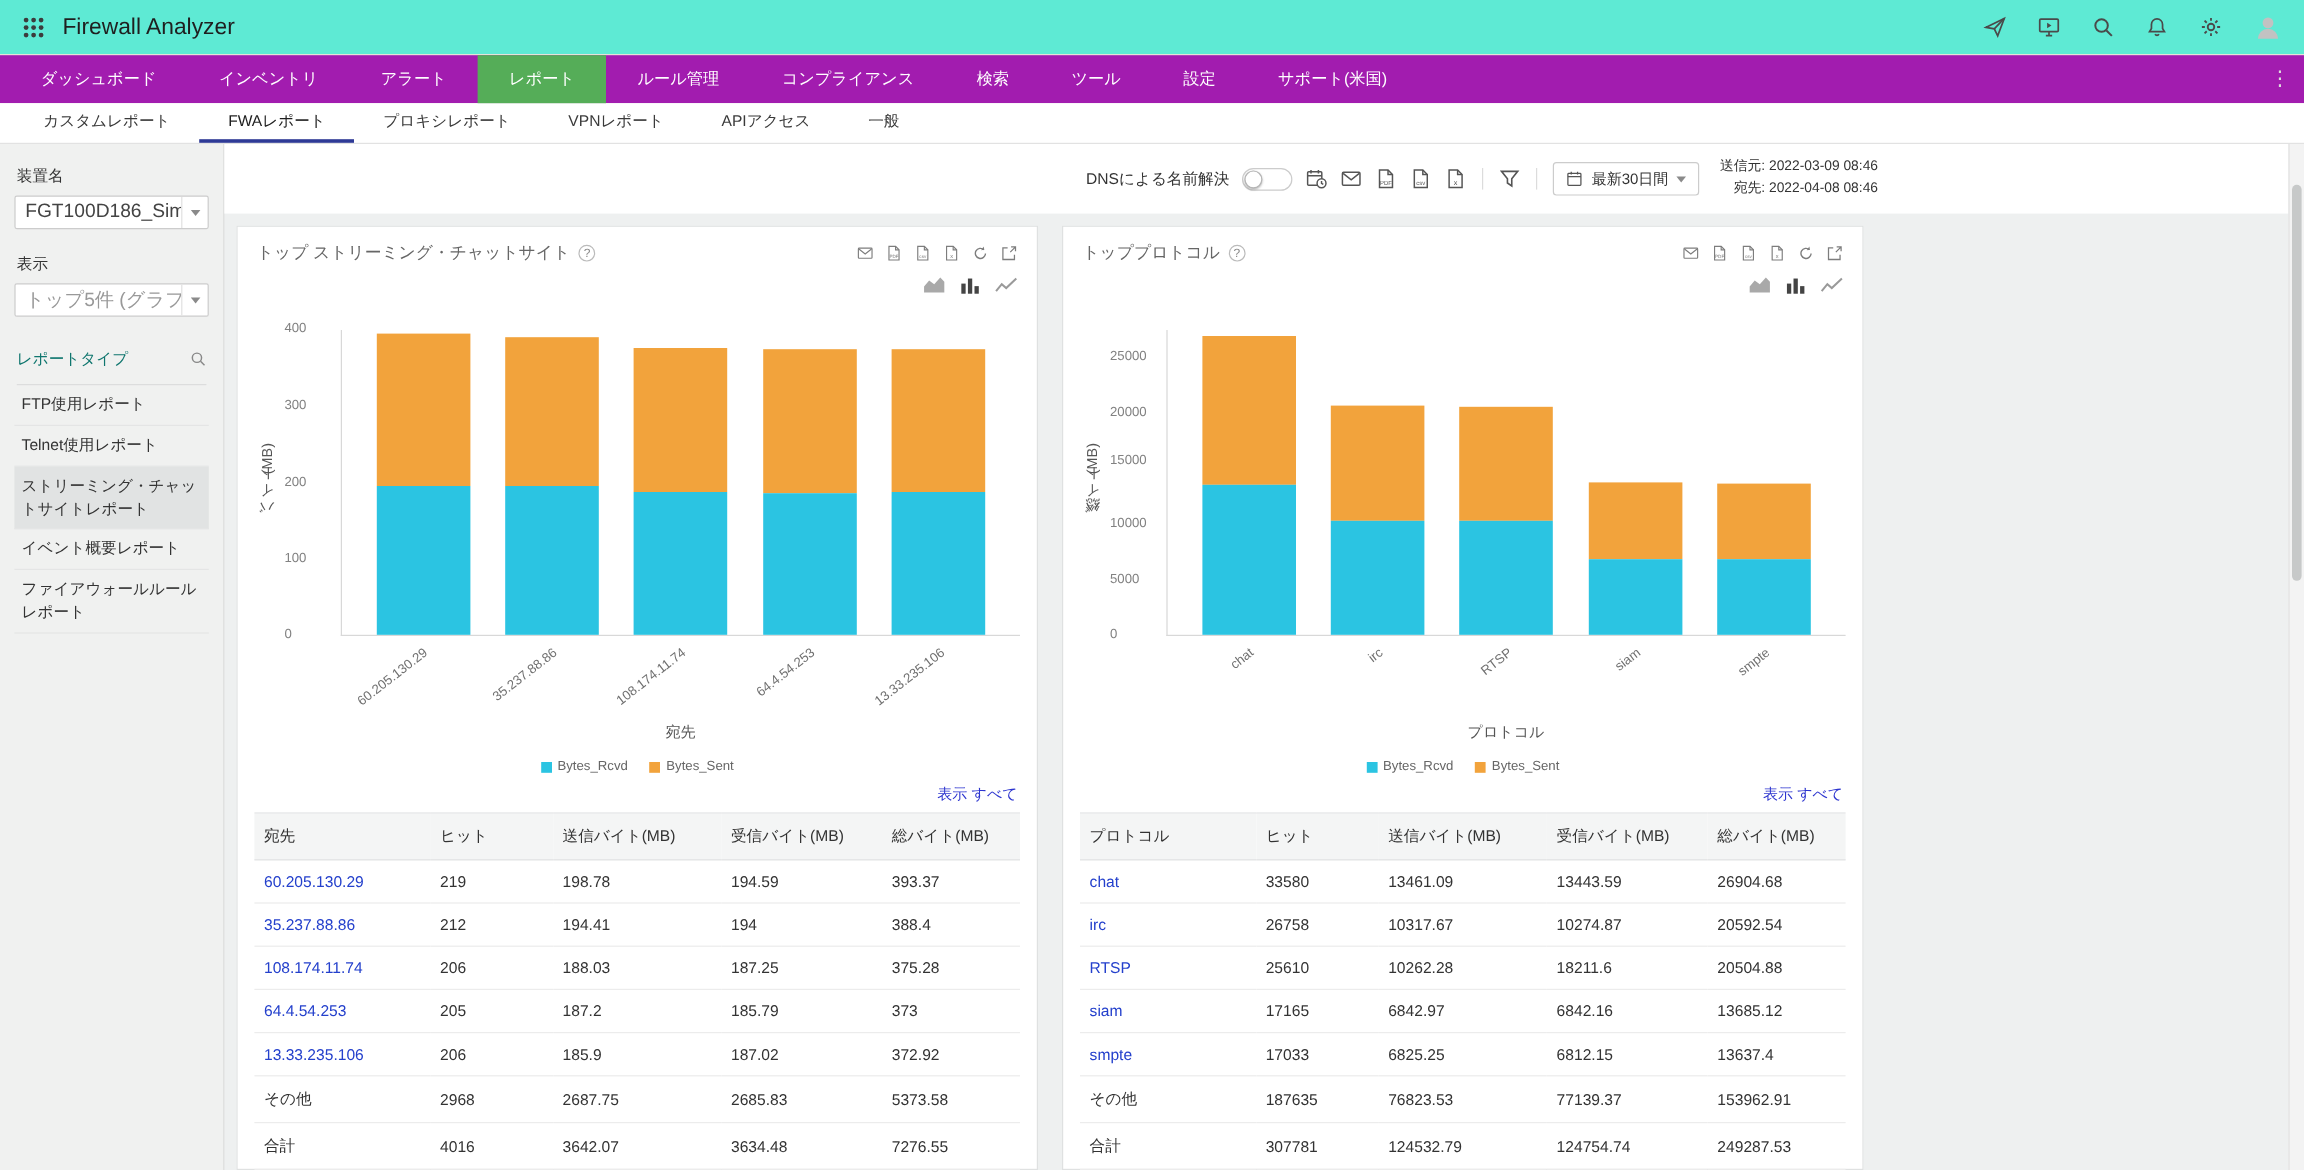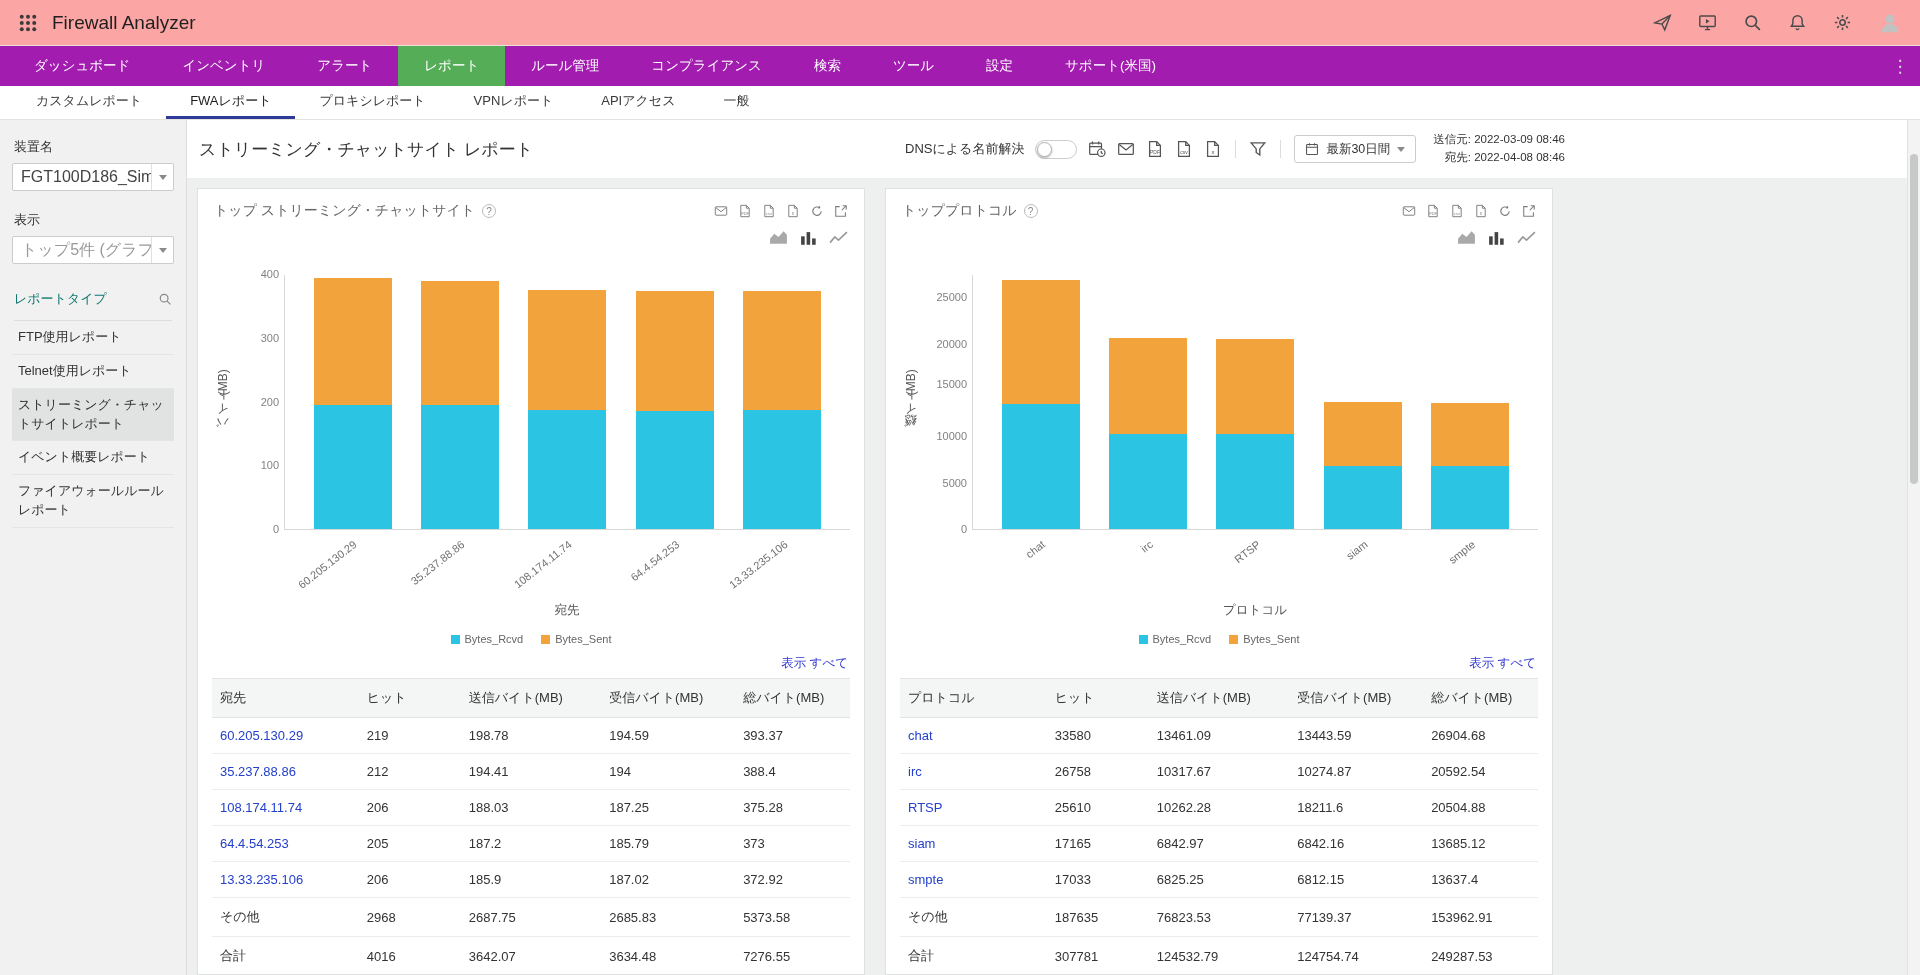--- a/index.html
+++ b/index.html
@@ -7,21 +7,21 @@
   body {
     font-family: "Liberation Sans", "DejaVu Sans", sans-serif;
     background: #eef0f0;
     color: #333;
     position: relative;
   }
   svg { display: block; }
 
   
   .topbar {
-    height: 46px; background: #fca5a5; border-bottom: 1px solid #e6e2d8;
+    height: 46px; background: #5eead4; border-bottom: 1px solid #e6e2d8;
     display: flex; align-items: center; padding: 0 18px;
   }
   .grid-icon { width: 20px; height: 20px; color: #3c3c3c; cursor: pointer; }
   .app-title { margin-left: 14px; font-size: 19px; color: #1f1f1f; }
   .top-spacer { flex: 1; }
   .topbar-icons { display: flex; align-items: center; gap: 26px; }
   .top-icon { width: 19px; height: 19px; color: #4a4a4a; cursor: pointer; }
   .top-icon.avatar { width: 24px; height: 24px; color: #c2c2c2; }
 
   
@@ -109,21 +109,21 @@
 
   
   .chart-zone { display: flex; margin-top: 30px; }
   .ylab {
     writing-mode: vertical-rl; transform: rotate(180deg);
     font-size: 12px; color: #555; width: 22px; height: 255px;
     display: flex; align-items: center; justify-content: center; flex: none;
   }
   .plot-col { flex: 1; padding-left: 50px; min-width: 0; }
   .plot { position: relative; border-left: 1px solid #d8d8d8; border-bottom: 1px solid #d8d8d8; }
-  .ytick { position: absolute; left: -48px; width: 42px; text-align: right; font-size: 11px; color: #828282; }
+  .ytick { position: absolute; left: -48px; width: 42px; text-align: left; font-size: 11px; color: #828282; }
   .bars { position: absolute; left: 0; right: 0; top: 0; bottom: 0; display: flex; justify-content: space-around; align-items: flex-end; padding: 0 14px; }
   .stack { width: 78px; display: flex; flex-direction: column; justify-content: flex-end; cursor: pointer; }
   .seg { width: 100%; }
   .xlabs { display: flex; justify-content: space-around; padding: 0 14px; height: 80px; }
   .xcell { width: 78px; position: relative; }
   .xtick {
     position: absolute; top: 8px; right: 50%;
     transform: rotate(-38deg); transform-origin: 100% 0;
     font-size: 11px; color: #707070; white-space: nowrap;
   }
@@ -269,21 +269,20 @@
         <div class="report-item">Telnet使用レポート</div>
         <div class="report-item selected">ストリーミング・チャットサイトレポート</div>
         <div class="report-item">イベント概要レポート</div>
         <div class="report-item">ファイアウォールルールレポート</div>
       </div>
   </aside>
 
   <main class="main">
 
     <div class="title-row">
-      <h1 class="page-title">ストリーミング・チャットサイト レポート</h1>
       <div class="tb-right">
         <span class="dns-label">DNSによる名前解決</span>
         <span class="toggle">
             <span class="knob"></span>
           </span>
         <span class="tb-icon">
             <svg viewBox="0 0 16 16" fill="none" stroke="currentColor" stroke-width="1.1">
               <rect x="1.5" y="2.8" width="10.5" height="10" rx="0.8"></rect>
               <path d="M1.5 5.8H12M4 1.4v2.6M9.5 1.4v2.6"></path>
               <circle cx="11.8" cy="11.3" r="3.3" fill="#fff"></circle>

